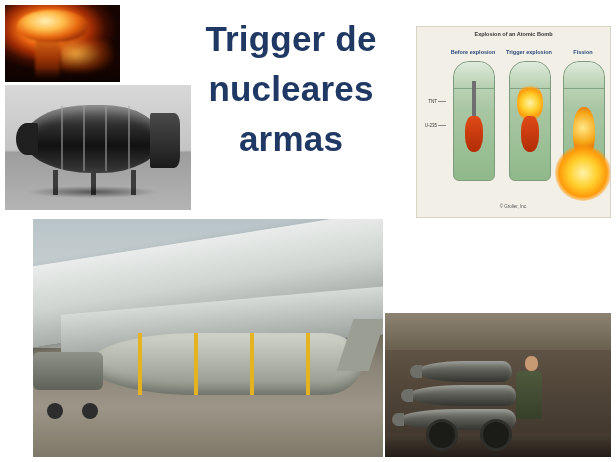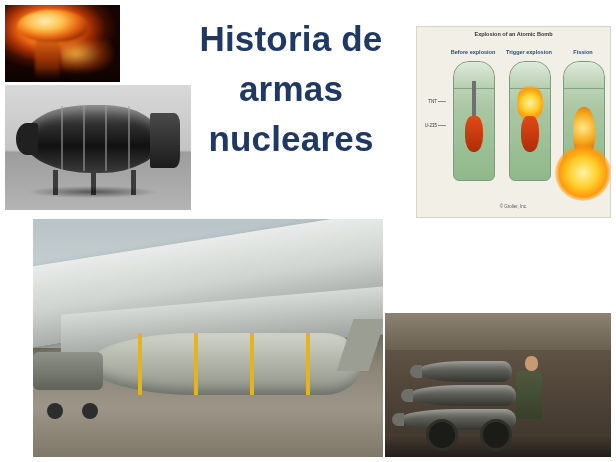--- a/index.html
+++ b/index.html
@@ -291,23 +291,23 @@
     position: absolute; left: 0; bottom: 0; width: 100%; height: 16%;
     background: linear-gradient(to bottom, #463c31, #241e18);
   }
 </style>
 </head>
 <body>
 
 <div id="slide">
 
   <div id="title">
-    <span class="ln">Historia de</span>
+    <span class="ln">Trigger de</span>
+    <span class="ln">nucleares</span>
     <span class="ln">armas</span>
-    <span class="ln">nucleares</span>
   </div>
 
   <div class="pic" id="pic-explosion">
     <div class="sky"></div>
     <div class="glow2"></div>
     <div class="stem"></div>
     <div class="cap"></div>
     <div class="dark-bottom"></div>
   </div>
 

